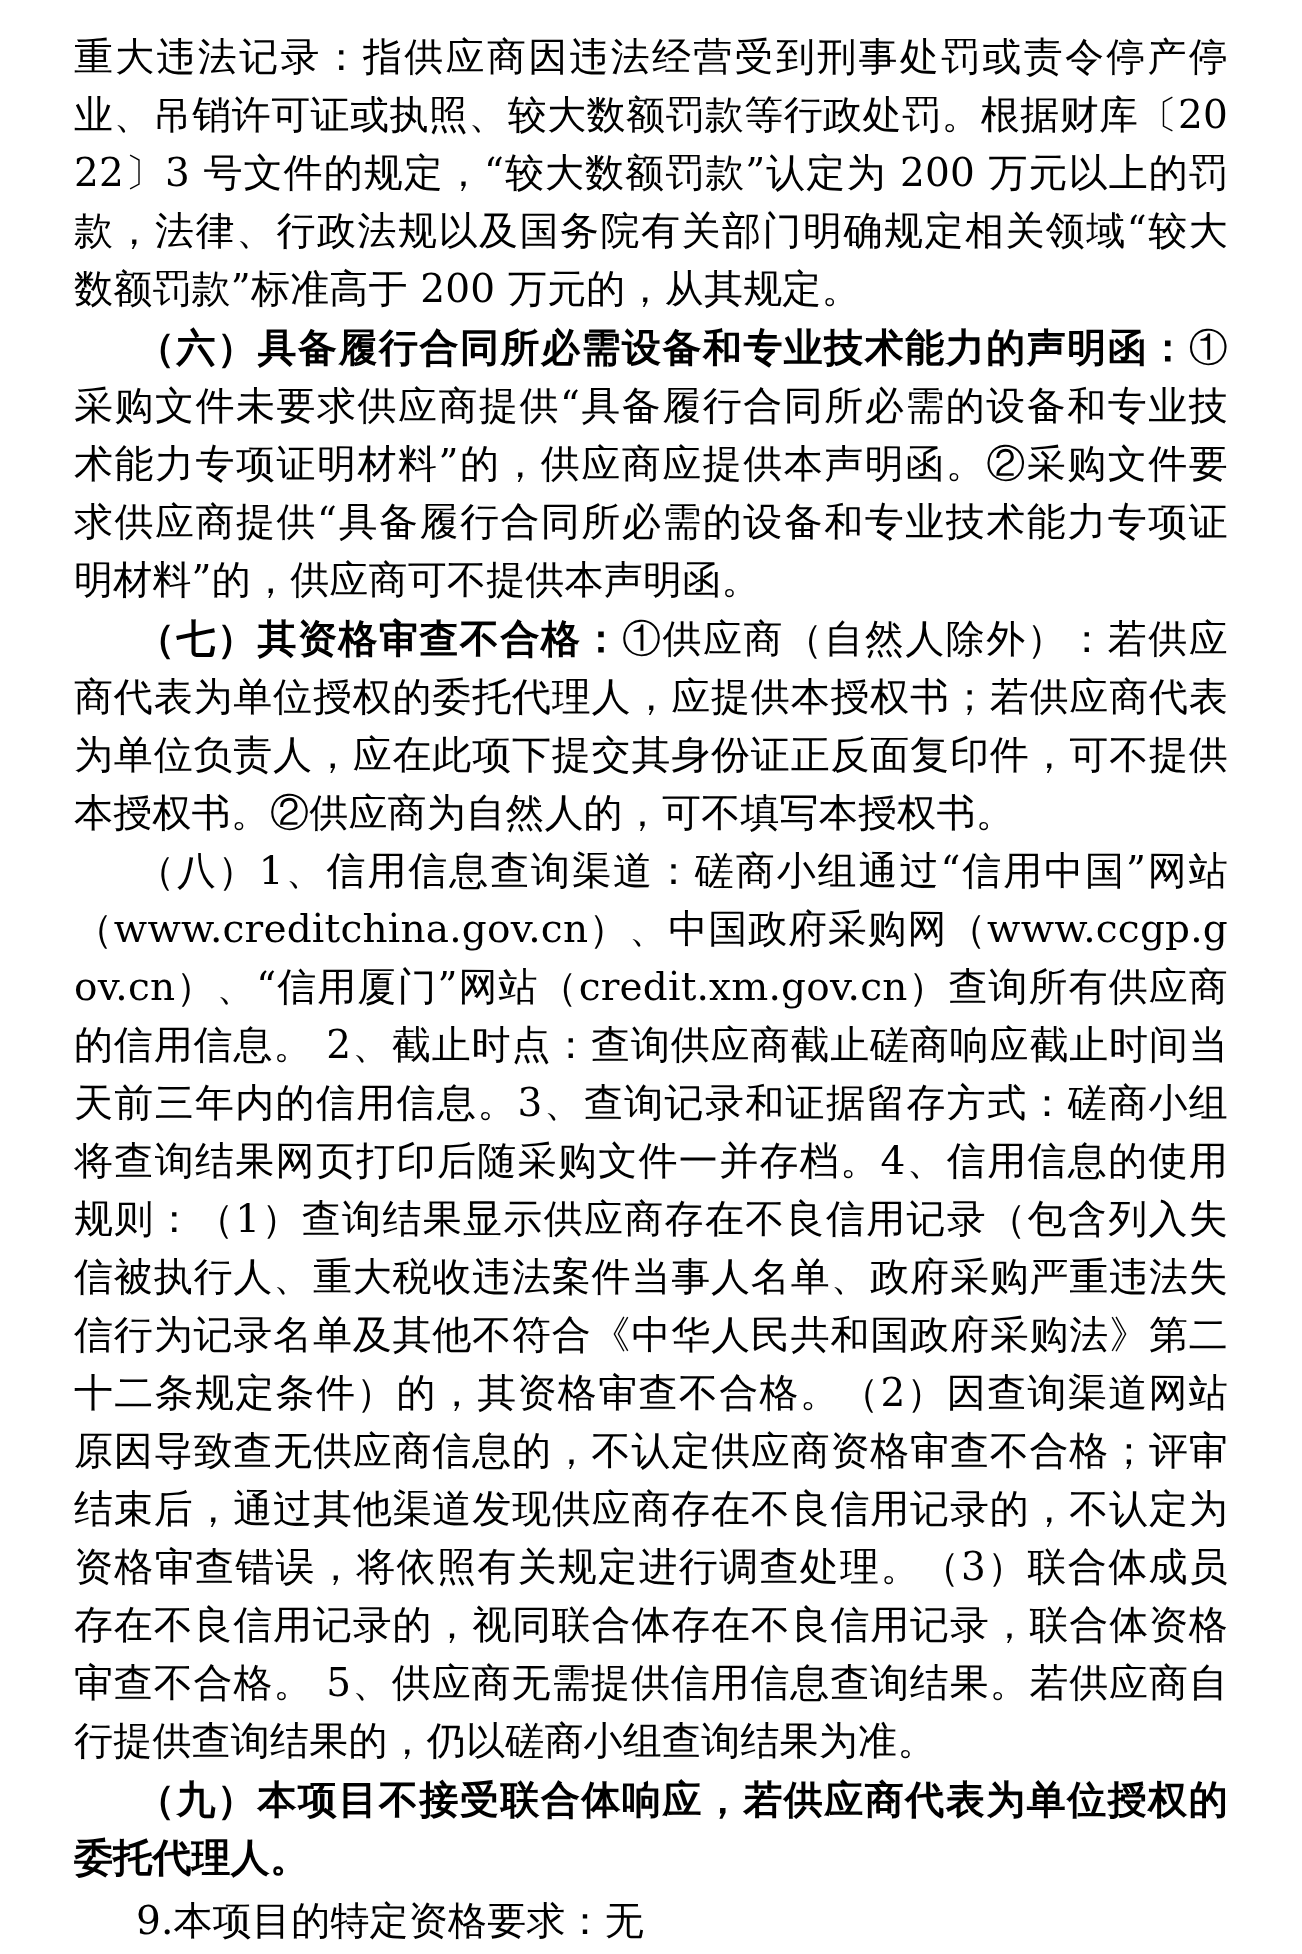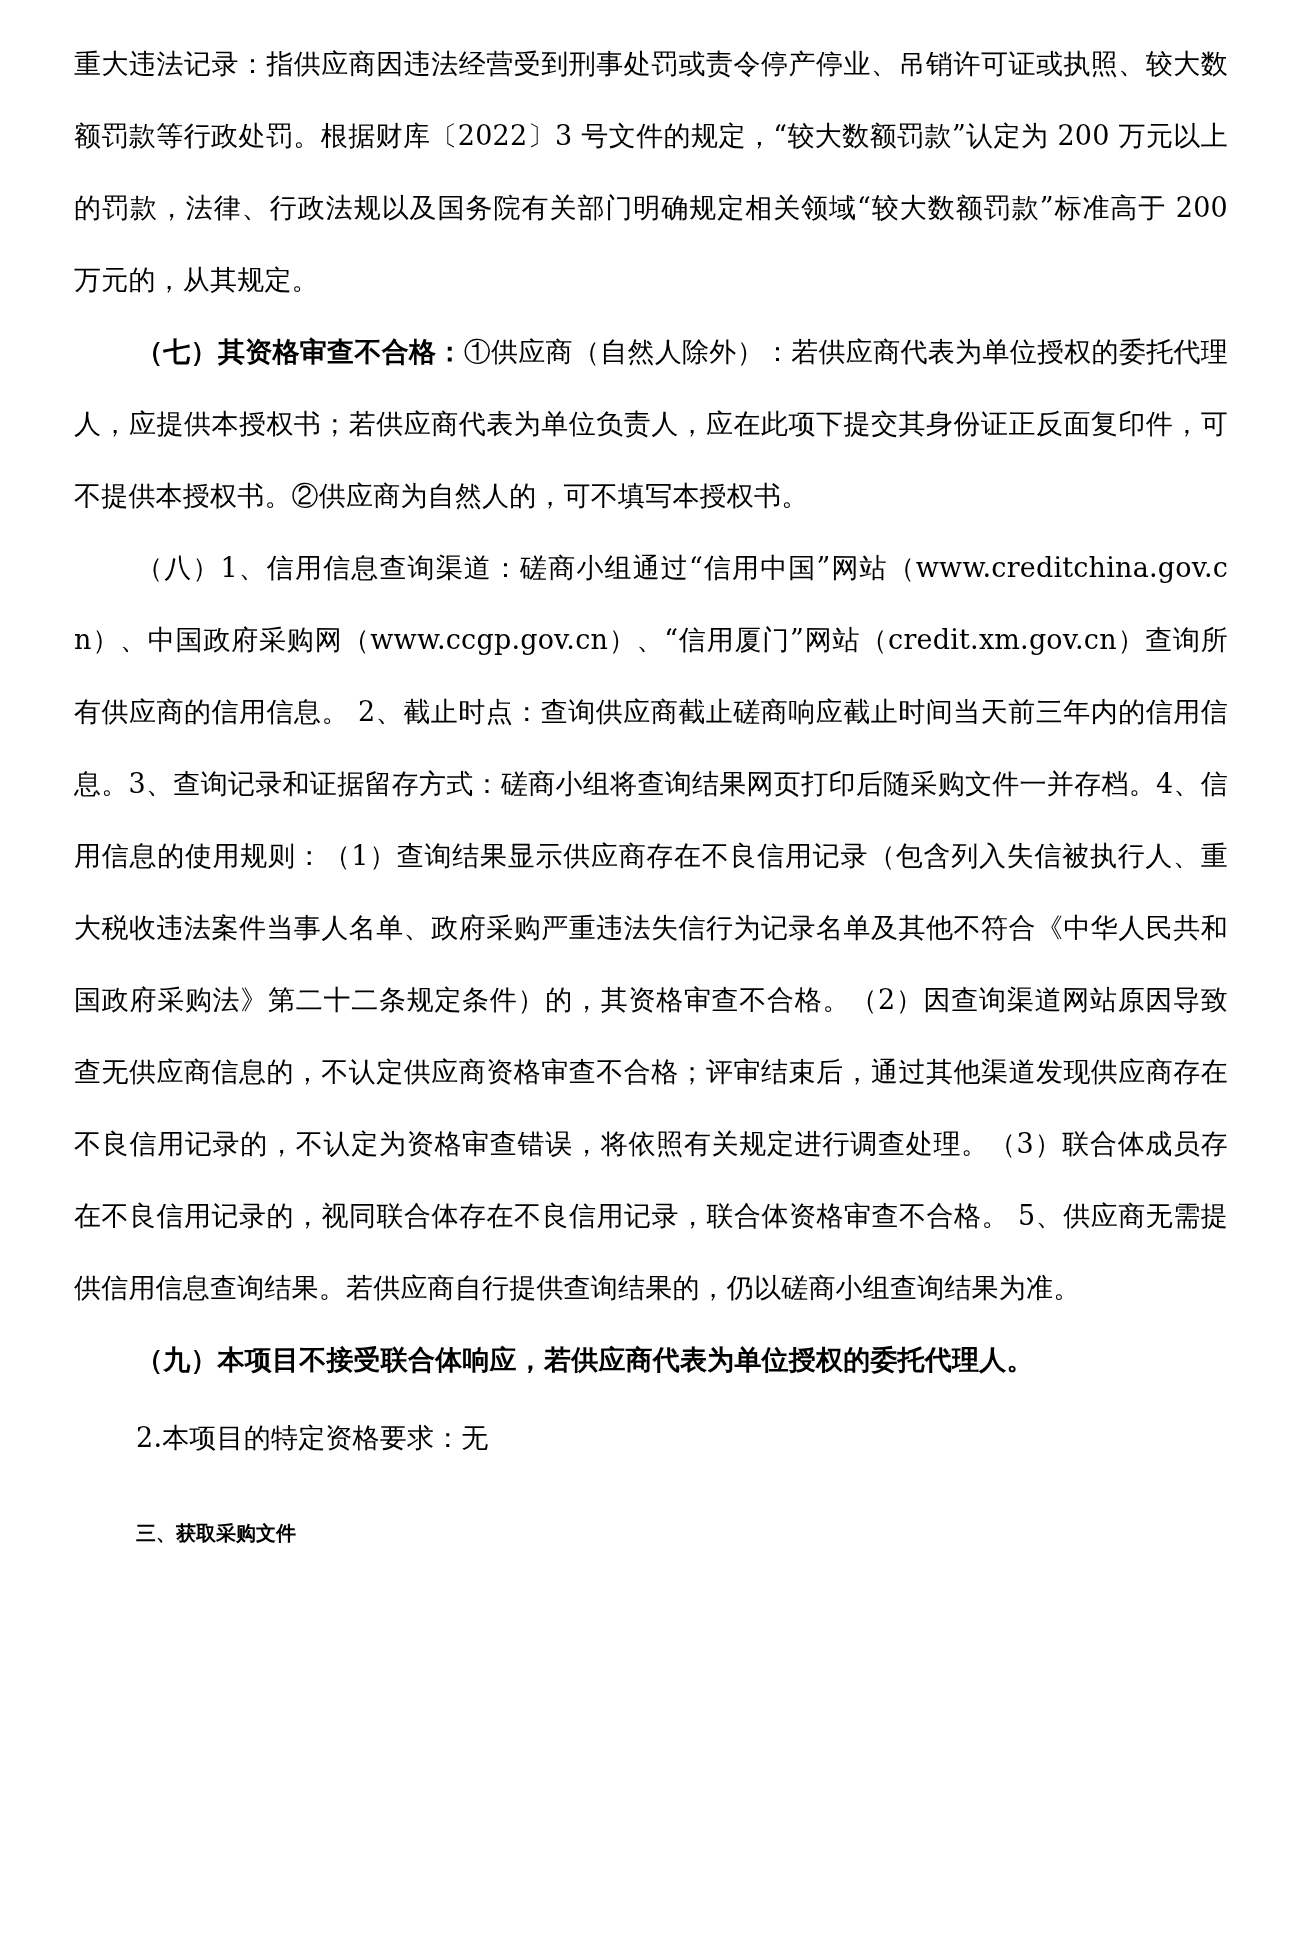--- a/index.html
+++ b/index.html
@@ -20,22 +20,22 @@
     height: 1954px;
     background: #ffffff;
     box-sizing: border-box;
     padding: 28px 74px 0 74px;
   }
   .doc-body {
     width: 1154px;
   }
   p.para {
     margin: 0 0 0 0;
-    font-size: 27px;
-    line-height: 72px;
+    font-size: 39px;
+    line-height: 58px;
     text-align: justify;
     text-justify: inter-ideograph;
     letter-spacing: 0.2px;
     word-break: break-all;
     font-family: "DejaVu Serif", "Liberation Serif", serif;
     font-weight: 400;
   }
   p.indent {
     text-indent: 62px;
   }
@@ -57,29 +57,30 @@
   }
 </style>
 </head>
 <body>
 
 <div class="page">
   <div class="doc-body">
 
     <p class="para">重大违法记录：指供应商因违法经营受到刑事处罚或责令停产停业、吊销许可证或执照、较大数额罚款等行政处罚。根据财库〔2022〕3 号文件的规定，“较大数额罚款”认定为 200 万元以上的罚款，法律、行政法规以及国务院有关部门明确规定相关领域“较大数额罚款”标准高于 200 万元的，从其规定。</p>
 
+    <p class="para indent"><span class="lead-bold">（六）具备履行合同所必需设备和专业技术能力的声明函：</span><span>①采购文件未要求供应商提供“具备履行合同所必需的设备和专业技术能力专项证明材料”的，供应商应提供本声明函。②采购文件要求供应商提供“具备履行合同所必需的设备和专业技术能力专项证明材料”的，供应商可不提供本声明函。</span></p>
 
     <p class="para indent"><span class="lead-bold">（七）其资格审查不合格：</span><span>①供应商（自然人除外）：若供应商代表为单位授权的委托代理人，应提供本授权书；若供应商代表为单位负责人，应在此项下提交其身份证正反面复印件，可不提供本授权书。②供应商为自然人的，可不填写本授权书。</span></p>
 
     <p class="para indent">（八）1、信用信息查询渠道：磋商小组通过“信用中国”网站（www.creditchina.gov.cn）、中国政府采购网（www.ccgp.gov.cn）、“信用厦门”网站（credit.xm.gov.cn）查询所有供应商的信用信息。 2、截止时点：查询供应商截止磋商响应截止时间当天前三年内的信用信息。3、查询记录和证据留存方式：磋商小组将查询结果网页打印后随采购文件一并存档。4、信用信息的使用规则：（1）查询结果显示供应商存在不良信用记录（包含列入失信被执行人、重大税收违法案件当事人名单、政府采购严重违法失信行为记录名单及其他不符合《中华人民共和国政府采购法》第二十二条规定条件）的，其资格审查不合格。（2）因查询渠道网站原因导致查无供应商信息的，不认定供应商资格审查不合格；评审结束后，通过其他渠道发现供应商存在不良信用记录的，不认定为资格审查错误，将依照有关规定进行调查处理。（3）联合体成员存在不良信用记录的，视同联合体存在不良信用记录，联合体资格审查不合格。 5、供应商无需提供信用信息查询结果。若供应商自行提供查询结果的，仍以磋商小组查询结果为准。</p>
 
     <p class="para indent bold-para">（九）本项目不接受联合体响应，若供应商代表为单位授权的委托代理人。</p>
 
     <div class="gap-sm"></div>
 
-    <p class="para indent">2.本项目的特定资格要求：无</p>
+    <p class="para indent">9.本项目的特定资格要求：无</p>
 
     <div class="gap-md"></div>
 
     <p class="heading">三、获取采购文件</p>
 
   </div>
 </div>
 
 </body></html>

